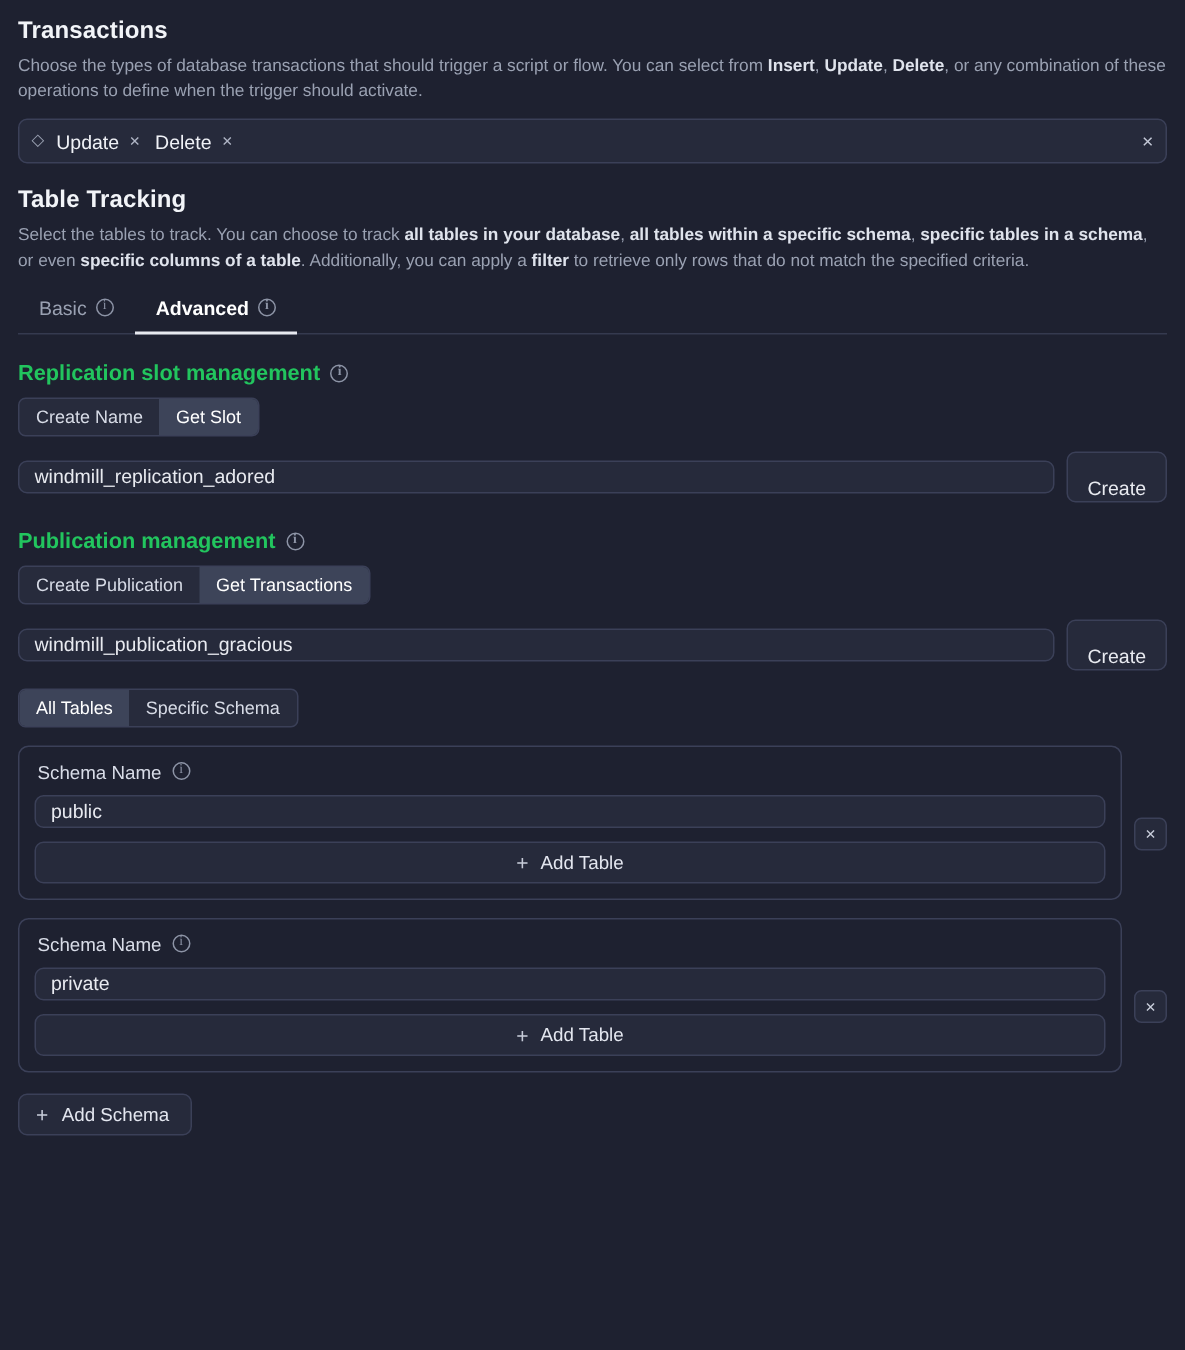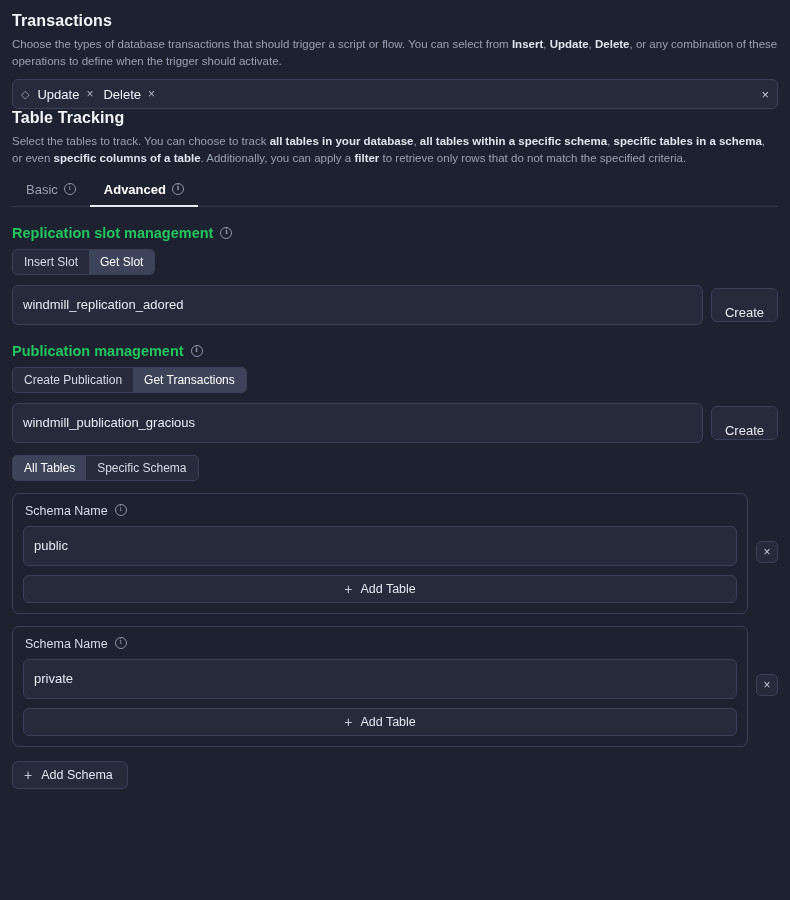--- a/index.html
+++ b/index.html
@@ -158,21 +158,21 @@
     display: flex;
     align-items: center;
     gap: 8px;
     margin-top: 10px;
   }
   input.text-field, .text-field {
     flex: 1 1 auto;
     background: #262a3b;
     border: 1px solid #3b4058;
     border-radius: 6px;
-    height: 40px;
+    height: 22px;
     color: #e8eaf0;
     font-size: 13px;
     padding: 0 10px;
     font-family: "Liberation Sans", sans-serif;
     outline: none;
   }
   input.text-field::placeholder { color: #767d90; }
   .btn {
     background: #262a3b;
     border: 1px solid #3b4058;
@@ -270,41 +270,41 @@
       <span class="x">×</span>
     </span>
     <span class="tag">
       <span>Delete</span>
       <span class="x">×</span>
     </span>
     <span class="tag-clear">×</span>
   </div>
 
   
-  <h2 class="section-title" style="margin-top:0">Table Tracking</h2>
+  <h2 class="section-title" style="margin-top:16px">Table Tracking</h2>
   <p class="desc" style="margin-bottom:0"><span>Select the tables to track. You can choose to track </span><b>all tables in your database</b><span>, </span><b>all tables within a specific schema</b><span>, </span><b>specific tables in a schema</b><span>, or even </span><b>specific columns of a table</b><span>. Additionally, you can apply a </span><b>filter</b><span> to retrieve only rows that do not match the specified criteria.</span></p>
 
   <div class="tabs">
     <div class="tab">
       <span>Basic</span>
       <span class="info-icon"></span>
     </div>
     <div class="tab active">
       <span>Advanced</span>
       <span class="info-icon"></span>
     </div>
   </div>
 
   
   <h3 class="sub-title">
     <span>Replication slot management</span>
     <span class="info-icon"></span>
   </h3>
   <div class="toggle-group">
-    <button class="tg-btn">Insert Slot</button>
+    <button class="tg-btn">Create Name</button>
     <button class="tg-btn active">Get Slot</button>
   </div>
   <div class="input-row">
     <input class="text-field" value="windmill_replication_adored" style="">
     <button class="btn">Create</button>
   </div>
 
   
   <h3 class="sub-title">
     <span>Publication management</span>

